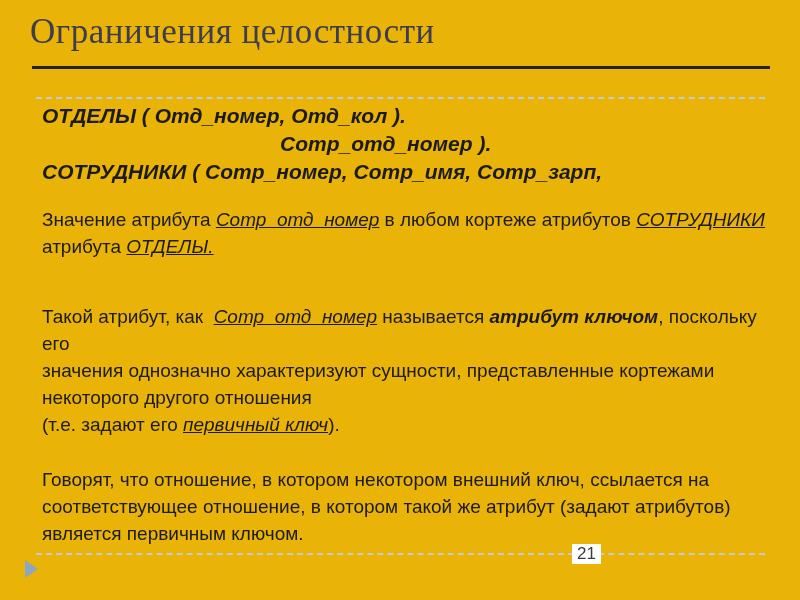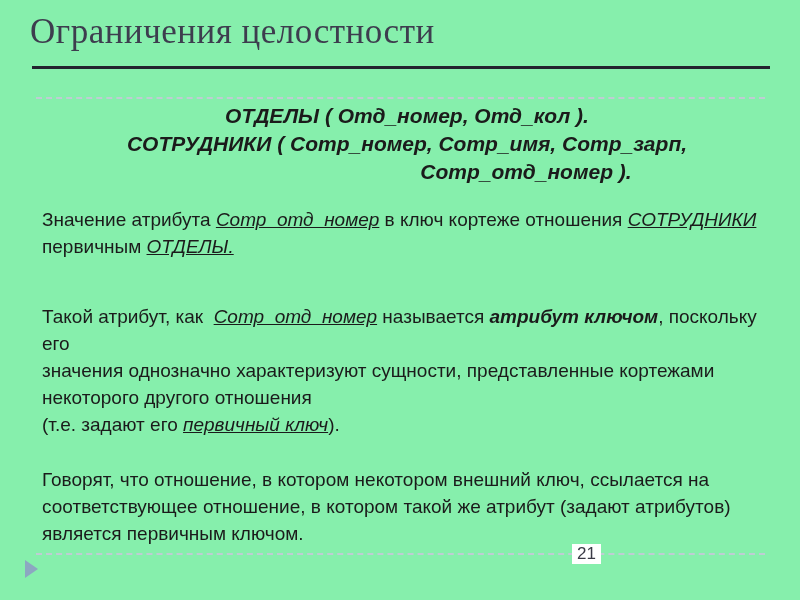--- a/index.html
+++ b/index.html
@@ -1,19 +1,19 @@
 <!DOCTYPE html>
 <html style="--title: #3d3d4e; --rule: #23232e; --dotted: #becdd3; --body: #1b1b1b; --pagenum: #3a3a46; --triangle: #8ca7c1;"><head>
 <meta charset="utf-8">
 <style>
   html,body{margin:0;padding:0;background:#fff;}
   .slide{
     position:relative;
     width:800px;height:600px;
-    background:#86efac;
+    background:#eab308;
     overflow:hidden;
     font-family:"Liberation Sans", sans-serif;
   }
   .slide-title{
     position:absolute;left:30px;top:12px;width:740px;
     font-family:"Liberation Serif", serif;
     font-size:35px;font-weight:400;
     letter-spacing:0.5px;
     color:var(--title,#3d3d4e);
     margin:0;
@@ -24,21 +24,21 @@
   }
   .dotted-line{
     position:absolute;left:36px;width:729px;height:0;
     border-top:2px dashed var(--dotted,#becdd3);
   }
   .dotted-top{top:97px;}
   .dotted-bottom{top:553px;}
   .schema-block{
     position:absolute;left:42px;top:102px;width:730px;
     font-size:21px;font-weight:bold;font-style:italic;
-    line-height:28px;color:var(--body,#141414);text-align:center;
+    line-height:28px;color:var(--body,#141414);
   }
   .schema-indent{margin-left:238px;}
   .para{
     position:absolute;left:42px;width:745px;
     font-size:19px;line-height:27px;
     color:var(--body,#1c1c1c);
     margin:0;
   }
   .para-1{top:206px;}
   .para-2{top:303px;}
@@ -66,27 +66,27 @@
 <div class="slide">
 
   <h1 class="slide-title">Ограничения целостности</h1>
 
   <div class="title-rule"></div>
 
   <div class="dotted-line dotted-top"></div>
 
   <div class="schema-block">
     <span class="line"><span>ОТДЕЛЫ ( Отд_номер, Отд_кол ).</span></span>
+    <span class="line schema-indent"><span>Сотр_отд_номер ).</span></span>
     <span class="line"><span>СОТРУДНИКИ ( Сотр_номер, Сотр_имя, Сотр_зарп,</span></span>
-    <span class="line schema-indent"><span>Сотр_отд_номер ).</span></span>
   </div>
 
   <p class="para para-1">
-      <span class="line"><span>Значение атрибута </span><span class="seg-i">Сотр_отд_номер</span><span> в ключ кортеже отношения </span><span class="seg-i">СОТРУДНИКИ</span></span>
-      <span class="line"><span>первичным </span><span class="seg-i">ОТДЕЛЫ.</span></span>
+      <span class="line"><span>Значение атрибута </span><span class="seg-i">Сотр_отд_номер</span><span> в любом кортеже атрибутов </span><span class="seg-i">СОТРУДНИКИ</span></span>
+      <span class="line"><span>атрибута </span><span class="seg-i">ОТДЕЛЫ.</span></span>
     </p>
 
   <p class="para para-2">
       <span class="line"><span>Такой атрибут, как  </span><span class="seg-i">Сотр_отд_номер</span><span> называется </span><span class="seg-bi">атрибут ключом</span><span>, поскольку его</span></span>
       <span class="line"><span>значения однозначно характеризуют сущности, представленные кортежами</span></span>
       <span class="line"><span>некоторого другого отношения</span></span>
       <span class="line"><span>(т.е. задают его </span><span class="seg-i">первичный ключ</span><span>).</span></span>
     </p>
 
   <p class="para para-3">

